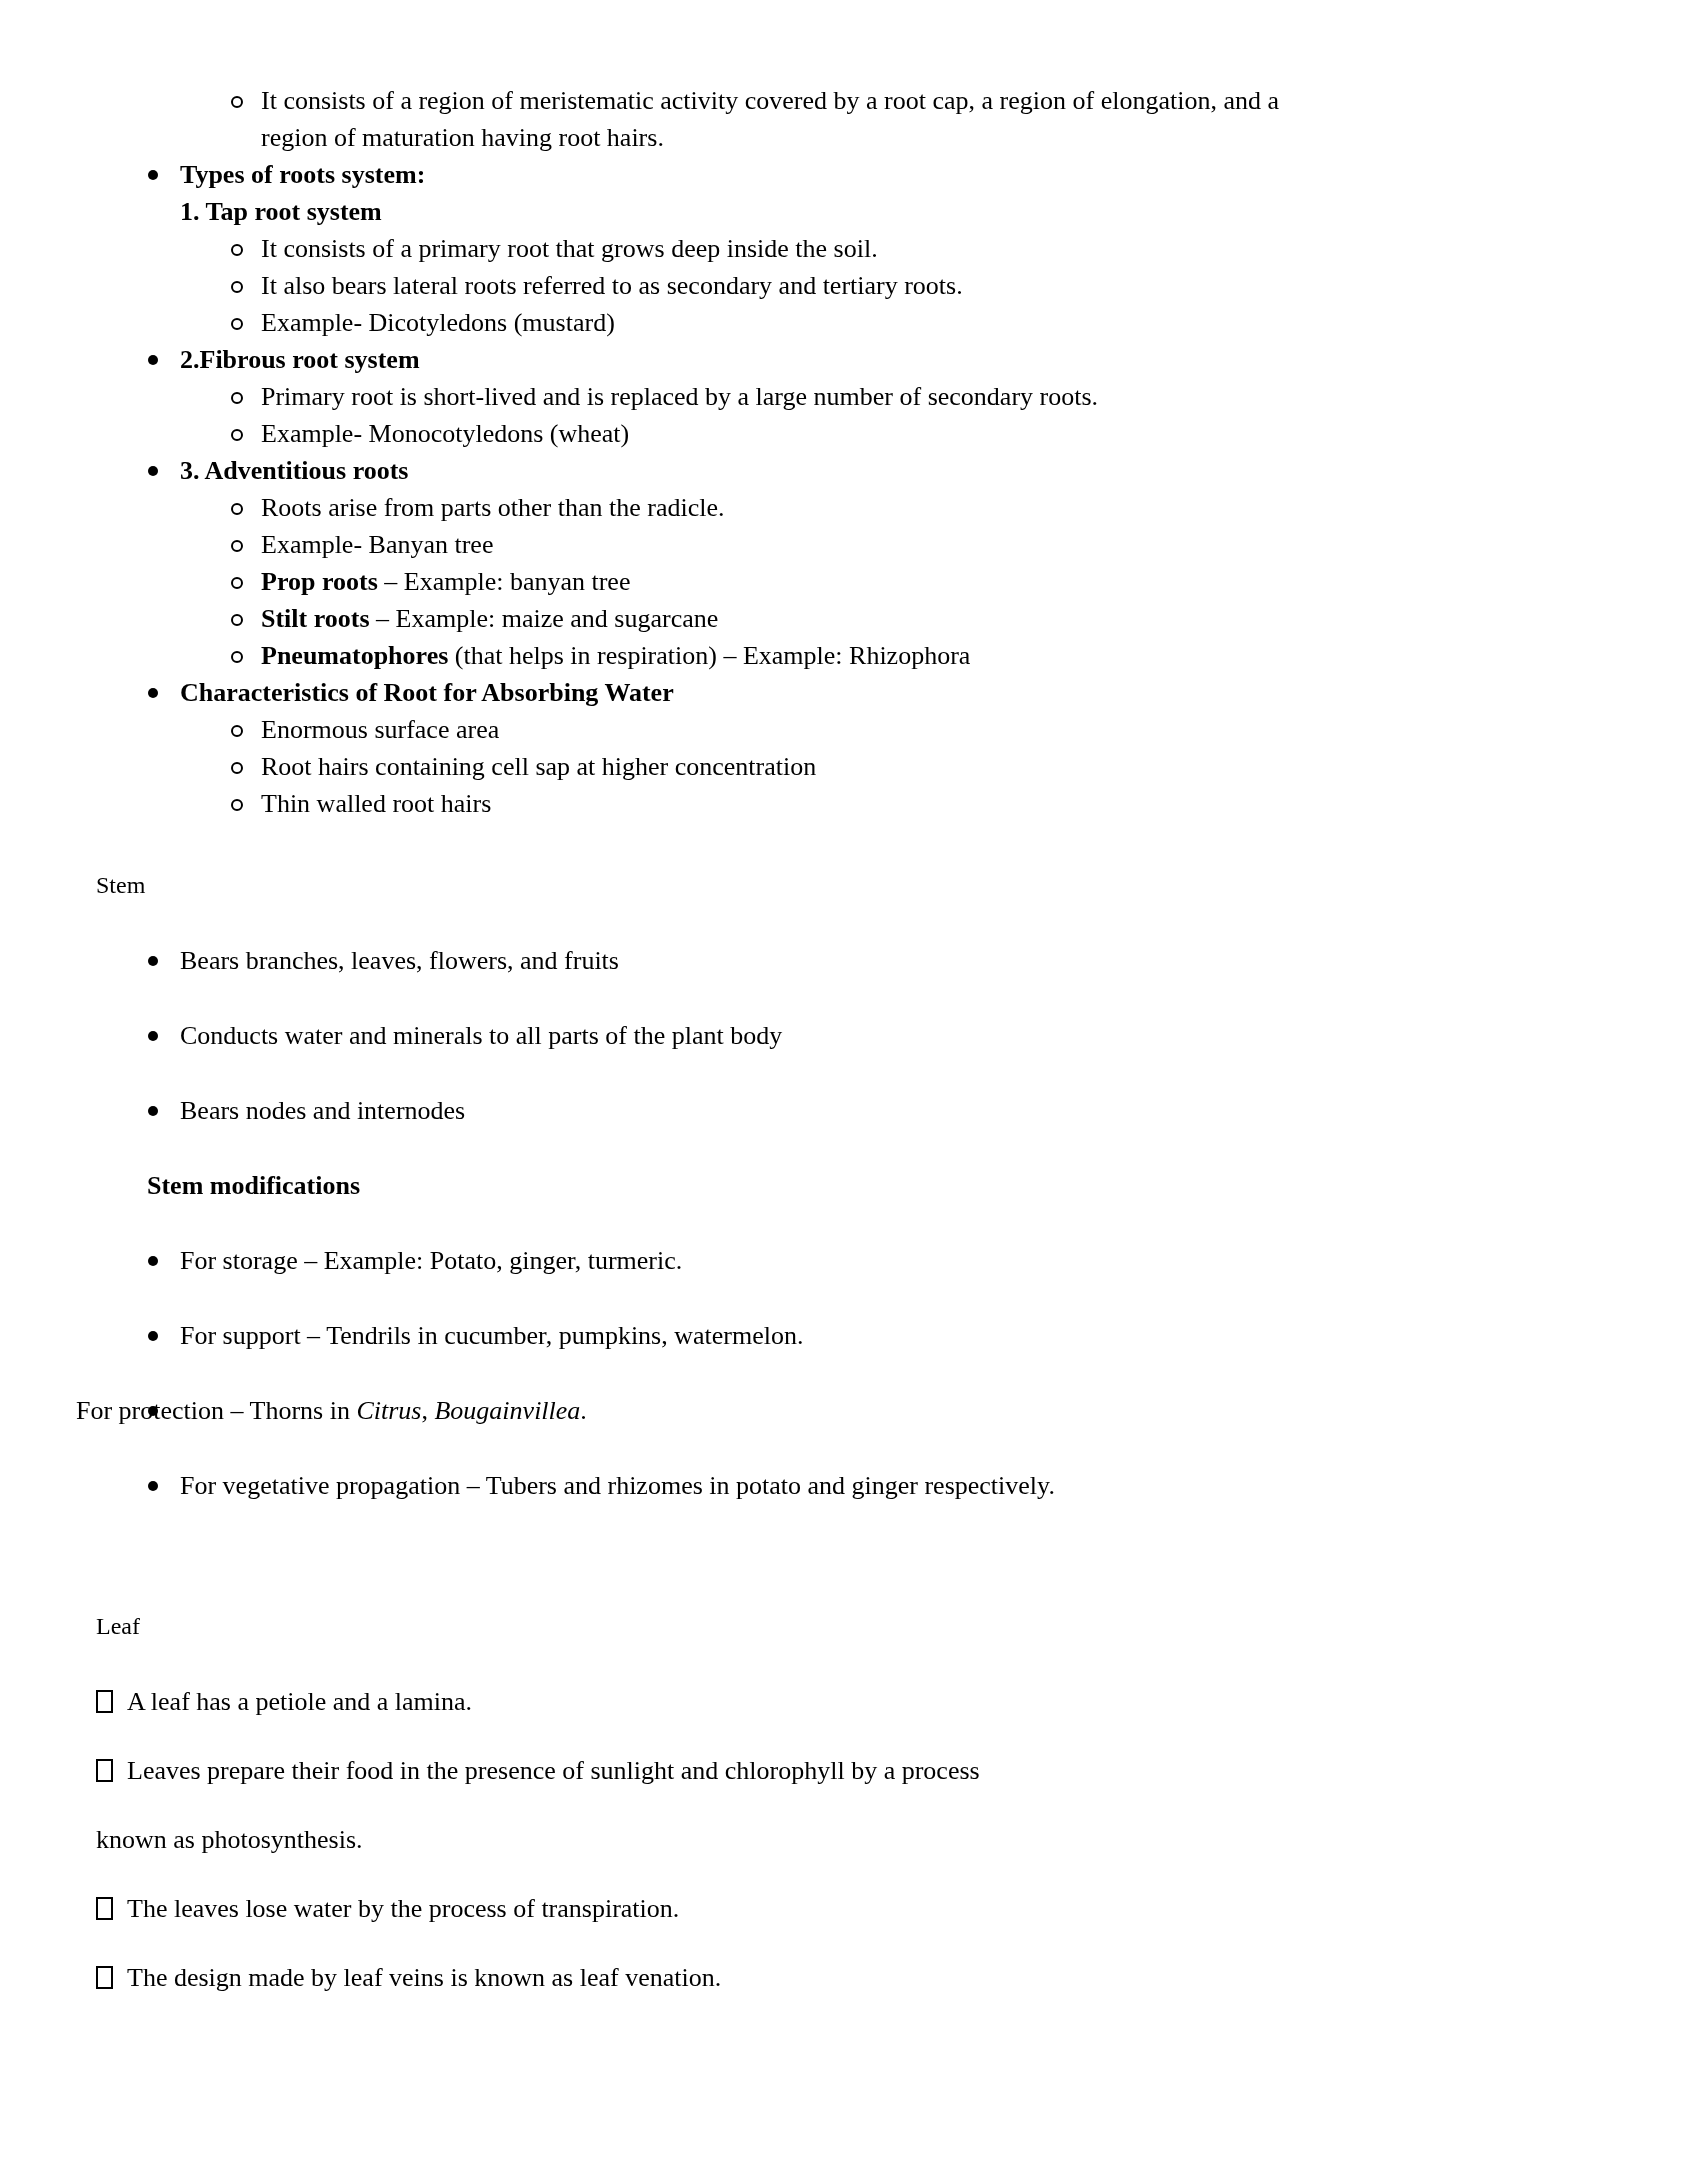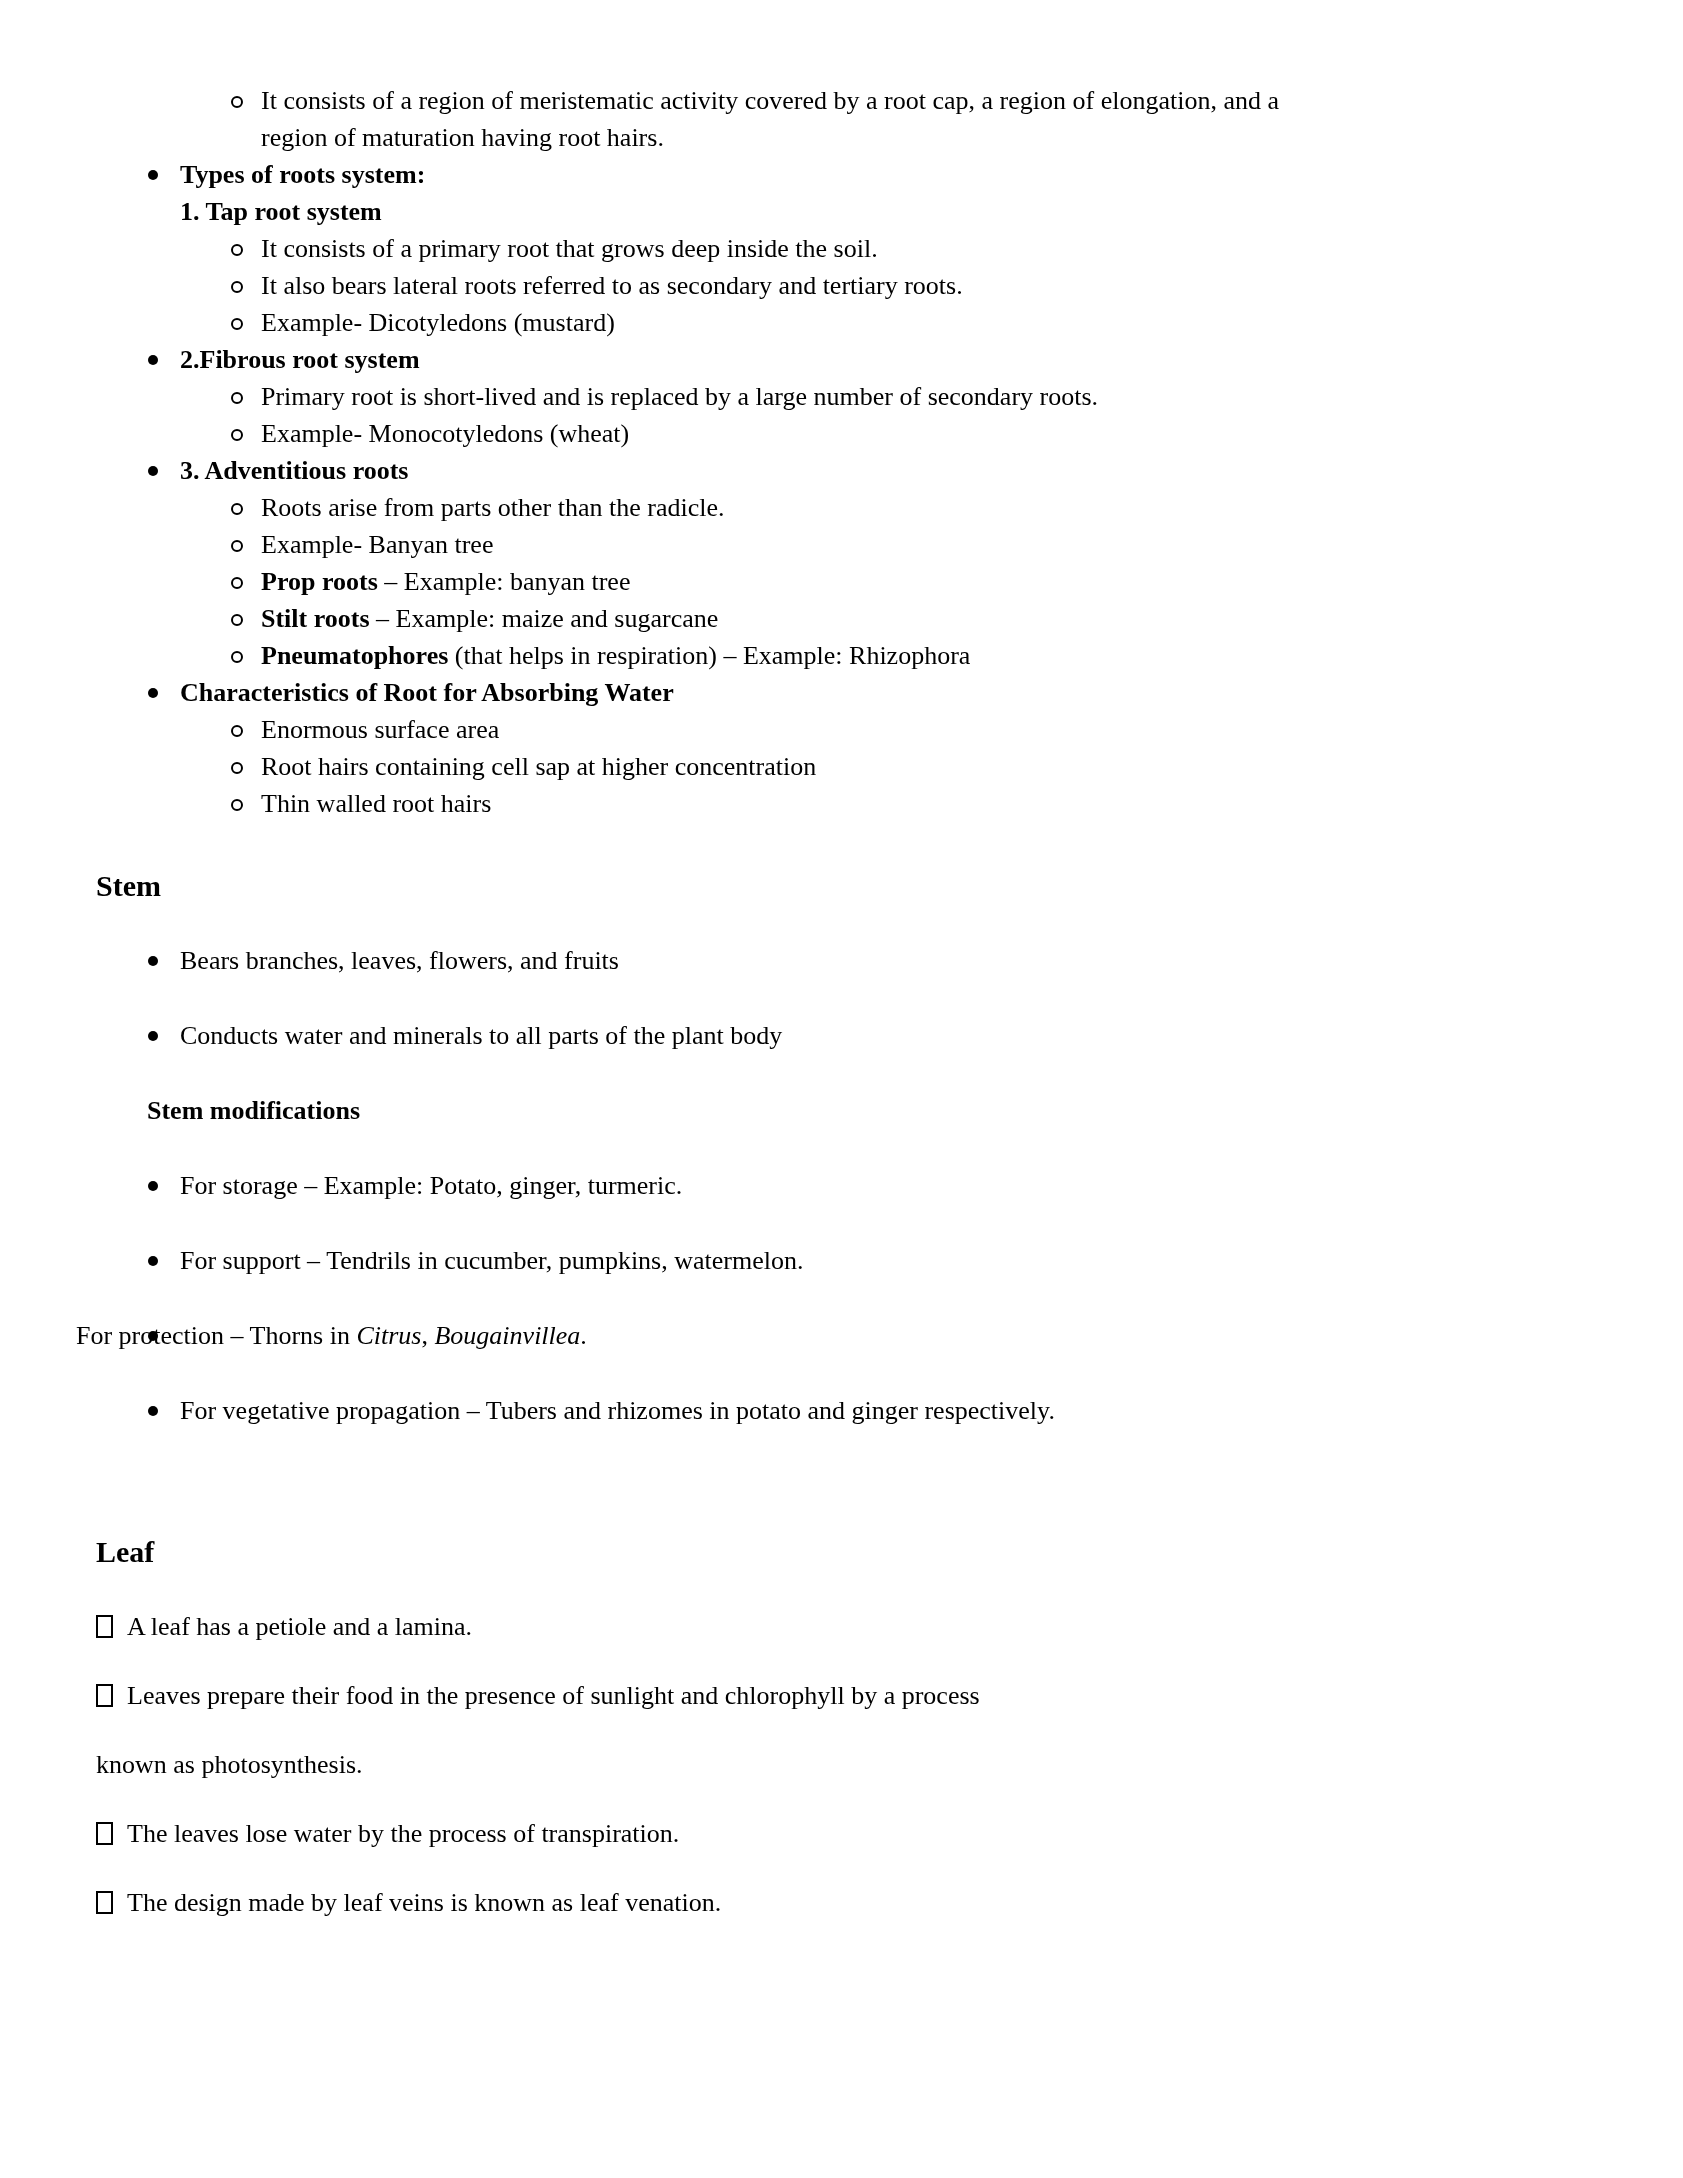--- a/index.html
+++ b/index.html
@@ -21,21 +21,21 @@
     line-height: 37px;
     white-space: nowrap;
   }
   
   .lvl0 { padding-left: 96px; }                 
   .h1   { padding-left: 180px; font-weight: bold; }  
   .h2   { padding-left: 180px; font-weight: bold; }  
   .b2   { padding-left: 261px; }                
   .cont { padding-left: 261px; }                
   .stem-mod { padding-left: 147px; font-weight: bold; }
-  .big { font-size: 30px; font-weight: bold; }
+  .big { font-size: 24px; font-weight: normal; }
 
   
   .dot {
     position: absolute;
     left: 148px; top: 14px;
     width: 10px; height: 10px;
     background: #000;
     border-radius: 50%;
   }
   .circ {
@@ -161,20 +161,24 @@
     </div>
 
     <div class="row b2sp sp" style="position:relative; padding-left:180px; white-space:nowrap; height:37px; line-height:37px;">
       <span class="dot"></span>
       <span>Bears branches, leaves, flowers, and fruits</span>
     </div>
     <div class="row sp" style="padding-left:180px;">
       <span class="dot"></span>
       <span>Conducts water and minerals to all parts of the plant body</span>
     </div>
+    <div class="row sp" style="padding-left:180px;">
+      <span class="dot"></span>
+      <span>Bears nodes and internodes</span>
+    </div>
 
     <div class="row stem-mod sp">
       <span>Stem modifications</span>
     </div>
 
     <div class="row sp" style="padding-left:180px;">
       <span class="dot"></span>
       <span>For storage – Example: Potato, ginger, turmeric.</span>
     </div>
     <div class="row sp" style="padding-left:180px;">

